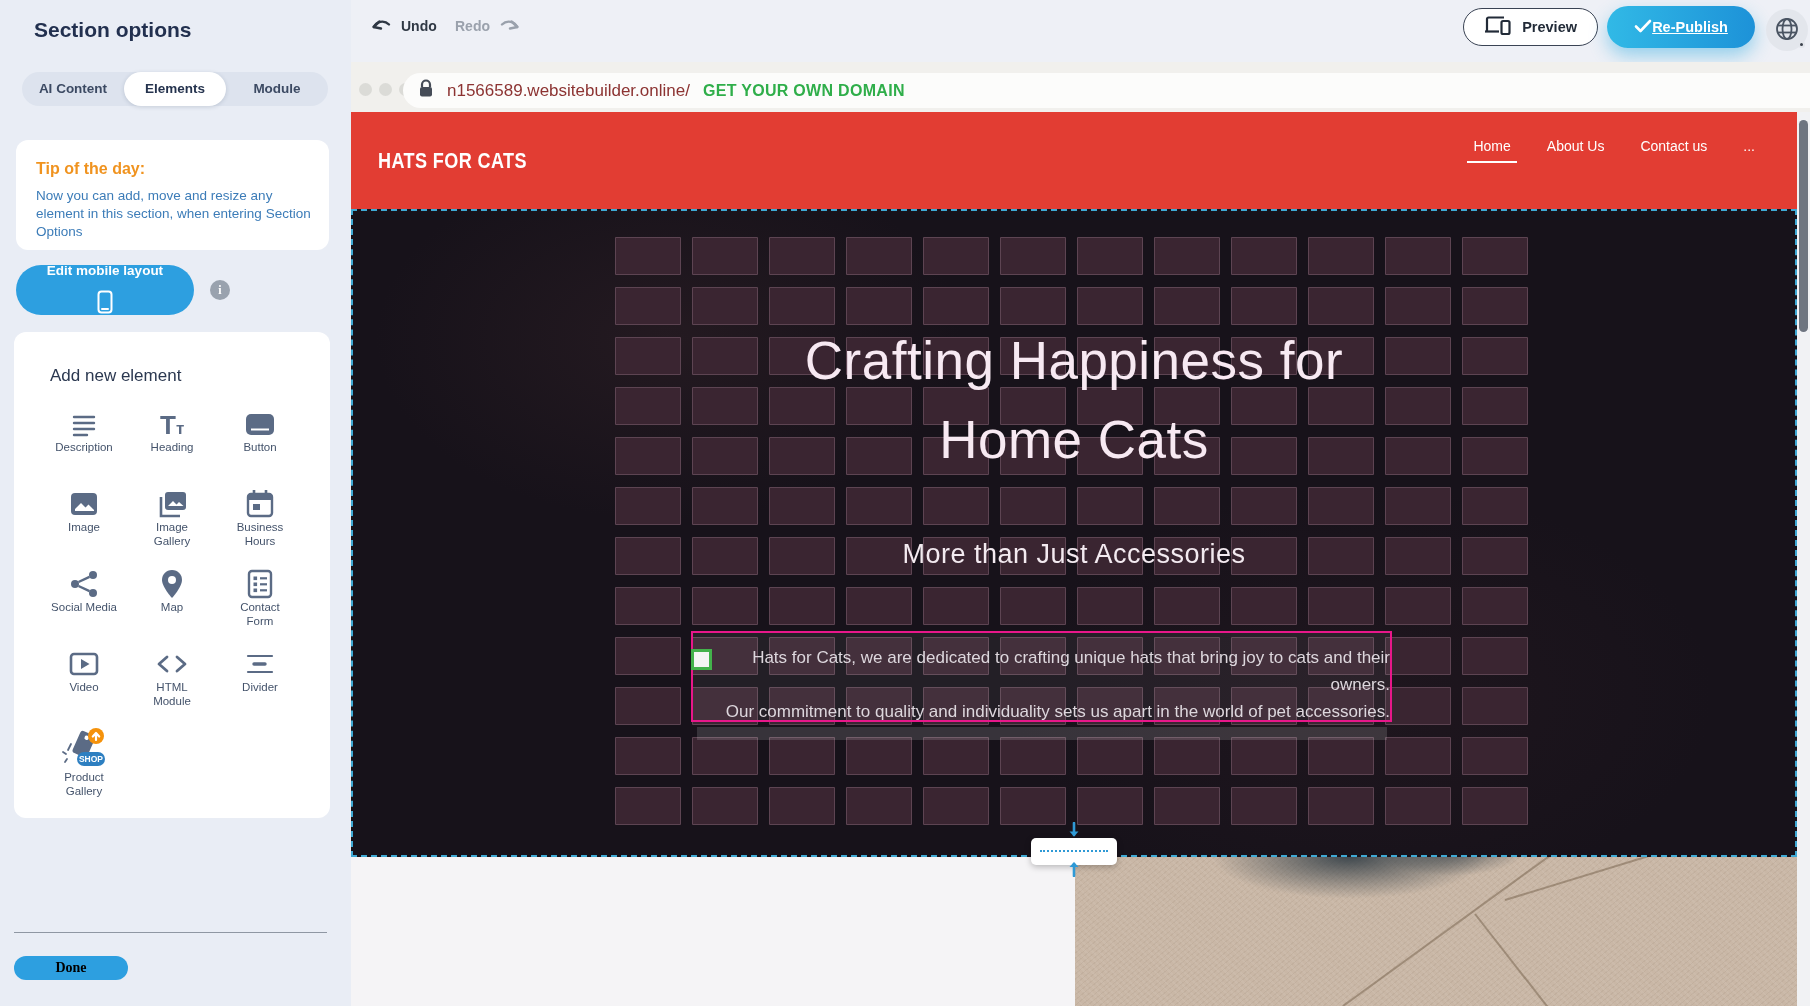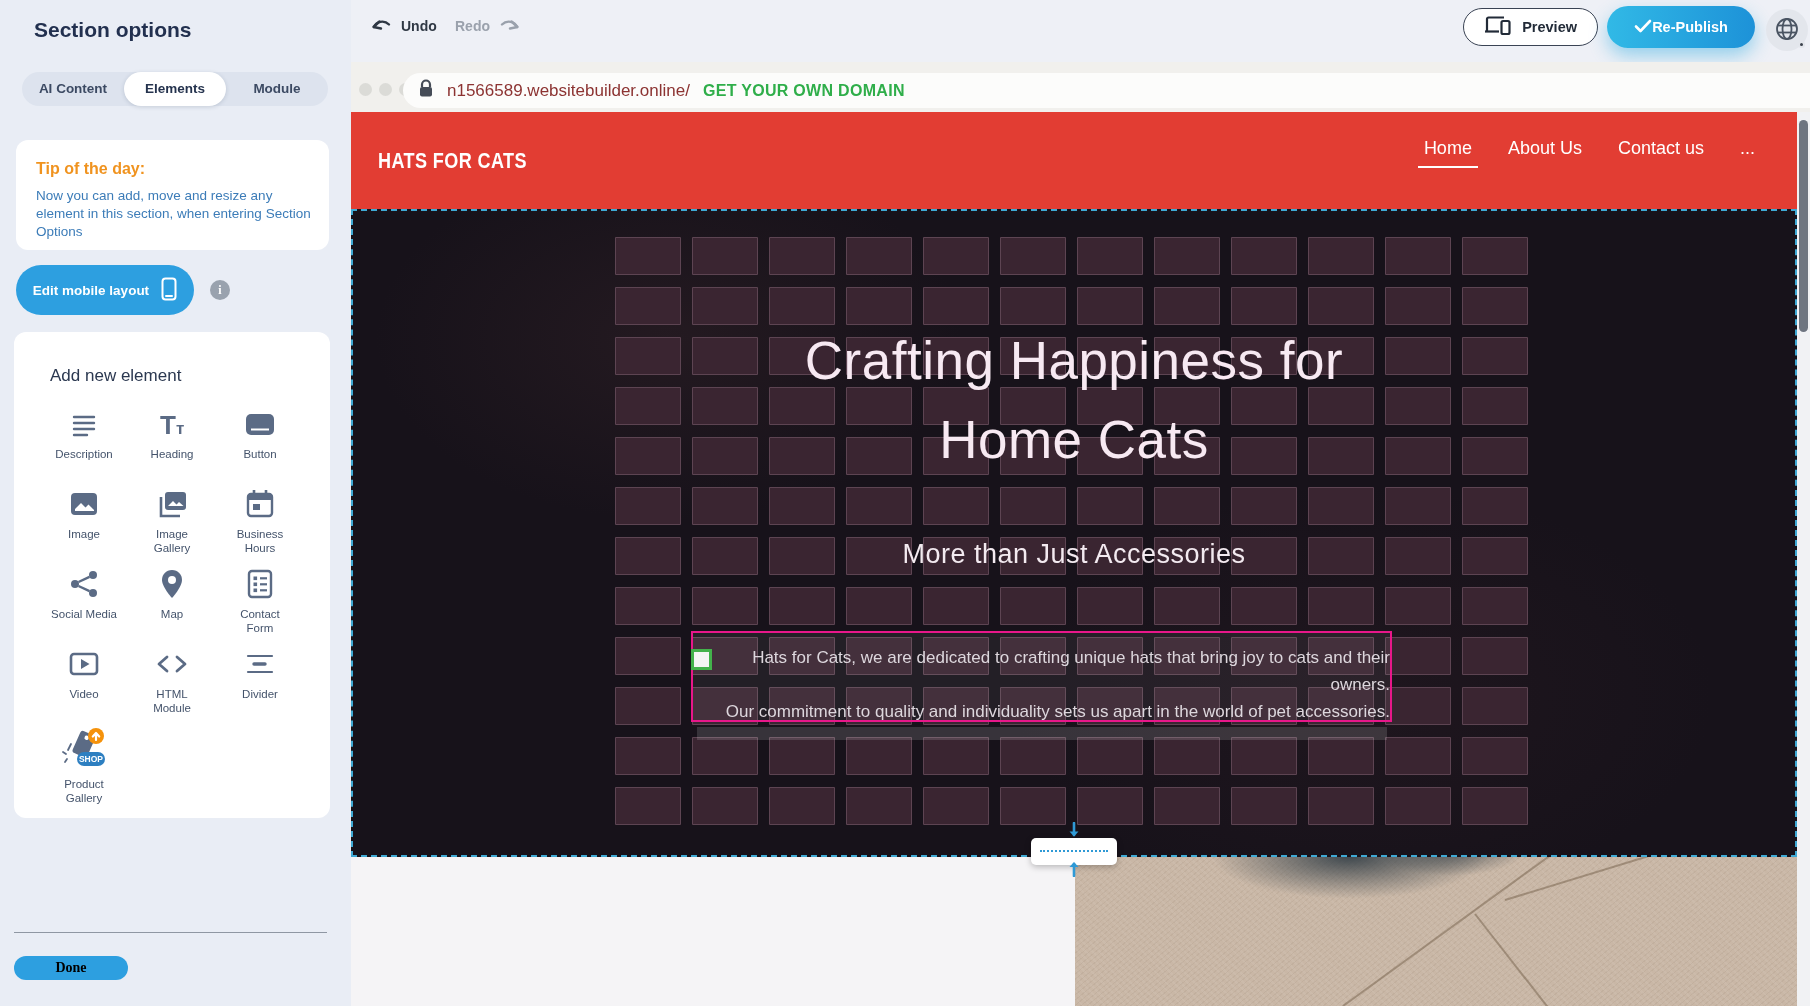--- a/index.html
+++ b/index.html
@@ -15,63 +15,63 @@
          display:flex; align-items:center; }
   .tab{ flex:1; text-align:center; font-size:13.5px; font-weight:bold; color:#3c4a63; height:34px; line-height:34px;
         border-radius:17px; cursor:pointer; }
   .tab.active{ background:#ffffff; color:#25334e; box-shadow:0 1px 4px rgba(40,60,90,.18); }
   .card{ position:absolute; background:#ffffff; border-radius:12px; }
   .tip-card{ left:16px; top:140px; width:313px; height:110px; padding:20px 18px 0 20px; }
   .tip-title{ color:var(--tip-orange,#f0931f); font-size:16px; font-weight:bold; }
   .tip-body{ margin-top:9px; color:var(--tip-blue,#3c7cb8); font-size:13.5px; line-height:1.35; }
   .edit-mobile-btn{ position:absolute; left:16px; top:265px; width:178px; height:50px; border:none; cursor:pointer;
         background:var(--accent-blue,#2d9fe0); color:#fff; border-radius:26px; font-size:13.5px; font-weight:bold;
-        display:flex; align-items:center; justify-content:center; gap:12px; font-family:inherit; }
+        display:flex; align-items:center; justify-content:center; gap:12px; font-family:inherit;flex-direction:column; }
   .info-btn{ position:absolute; left:210px; top:280px; width:20px; height:20px; border-radius:50%; background:#99a2ae;
         color:#fff; font-size:12px; font-weight:bold; text-align:center; line-height:20px; cursor:pointer;
         font-family:"Liberation Serif", serif; }
   .add-card{ left:14px; top:332px; width:316px; height:486px; padding:34px 0 0 0; }
   .add-title{ margin-left:36px; font-size:17px; color:#2b3850; }
   .el-grid{ margin:22px 0 0 26px; display:grid; grid-template-columns:repeat(3,88px); grid-auto-rows:80px; }
   .el-item{ display:flex; flex-direction:column; align-items:center; cursor:pointer; }
   .el-item svg{ display:block; }
-  .el-label{ margin-top:7px; font-size:11.5px; color:#44536b; text-align:center; white-space:pre-line; line-height:1.25; }
+  .el-label{ font-size:11.5px; color:#44536b; text-align:center; white-space:pre-line; line-height:1.25; }
   .panel-divider{ position:absolute; left:14px; top:932px; width:313px; height:0; border-top:1.5px solid #8f97a3; }
   .done-btn{ position:absolute; left:14px; top:956px; width:114px; height:24px; border:none; cursor:pointer;
         background:var(--accent-blue,#2d9fe0); color:#000000; border-radius:18px; font-size:14px; font-weight:bold; font-family:Liberation Serif, serif; }
   
   .topbar{ position:absolute; left:351px; top:0; width:1459px; height:62px; }
   .undo-btn,.redo-btn{ position:absolute; top:17px; display:flex; align-items:center; gap:8px; cursor:pointer;
         background:none; border:none; font-size:14px; font-weight:bold; font-family:inherit; }
   .undo-btn{ left:20px; color:#2f3844; }
   .redo-btn{ left:104px; color:#9aa1ac; }
   .preview-btn{ position:absolute; right:212px; top:8px; height:38px; padding:0 20px; background:#fff;
         border:1.5px solid #3a4354; border-radius:20px; display:flex; align-items:center; gap:10px;
         font-size:14.5px; font-weight:bold; color:#222b38; cursor:pointer; font-family:inherit; }
   .republish-btn{ position:absolute; right:55px; top:6px; height:42px; width:148px; border:none; border-radius:22px;
         background:linear-gradient(90deg,#31b9e6,#1d92d8); color:#fff; font-size:14.5px; font-weight:bold;
         display:flex; align-items:center; justify-content:center; cursor:pointer; font-family:inherit;
-        box-shadow:0 8px 18px rgba(41,169,224,.45); }
+        box-shadow:0 8px 18px rgba(41,169,224,.45);text-decoration:underline; }
   .globe-btn{ position:absolute; right:2px; top:9px; width:42px; height:42px; border-radius:50%; background:#e3e6ec;
         border:none; cursor:pointer; display:flex; align-items:center; justify-content:center; }
   .globe-dot{ position:absolute; right:3px; bottom:3px; width:7px; height:7px; background:#3b424d; border:2px solid #e3e6ec; border-radius:50%; }
   
   .browser-bar{ position:absolute; left:351px; top:62px; width:1459px; height:50px; background:#f1f0ed; }
   .dots{ position:absolute; left:8px; top:21px; display:flex; gap:7px; }
   .dot{ width:13px; height:13px; border-radius:50%; background:#dbdbd7; }
   .url-pill{ position:absolute; left:52px; top:11px; width:1444px; height:35px; background:#fcfcfb; border-radius:18px;
         display:flex; align-items:center; padding-left:15px; gap:13px; }
   .url-text{ font-size:17px; color:var(--url-maroon,#8c3332); }
   .domain-cta{ font-size:16px; font-weight:bold; letter-spacing:.3px; color:var(--cta-green,#2fae4a); cursor:pointer; }
   
   .site-header{ position:absolute; left:351px; top:112px; width:1446px; height:97px; background:var(--brand-red,#e23d33); }
   .site-logo{ position:absolute; left:27px; top:36px; color:#fff; font-size:22px; font-weight:bold; letter-spacing:.5px;
         transform:scaleX(.82); transform-origin:left center; white-space:nowrap; }
   .site-nav{ position:absolute; right:42px; top:26px; display:flex; gap:36px; align-items:flex-start; }
-  .nav-item{ color:#fff; font-size:18px; cursor:pointer; position:relative; padding-bottom:9px; }
+  .nav-item{ color:#fff; font-size:14px; cursor:pointer; position:relative; padding-bottom:9px; }
   .nav-item.active::after{ content:""; position:absolute; left:-6px; right:-6px; bottom:0; height:2.5px; background:#fff; }
   
   .hero{ position:absolute; left:351px; top:209px; width:1446px; height:648px; background:#17121a; }
   .hero-bg{ position:absolute; inset:0;
       background:
         radial-gradient(420px 260px at 22% 20%, rgba(60,40,45,.35), transparent 70%),
         radial-gradient(500px 300px at 70% 75%, rgba(50,32,40,.3), transparent 70%),
         #17121a; }
   .section-outline{ position:absolute; inset:0; border:2px dashed var(--section-border-blue,#3fa9d4); pointer-events:none; z-index:6; }
   .tile-grid{ position:absolute; left:264px; top:28px; display:grid; grid-template-columns:repeat(12,66px);

